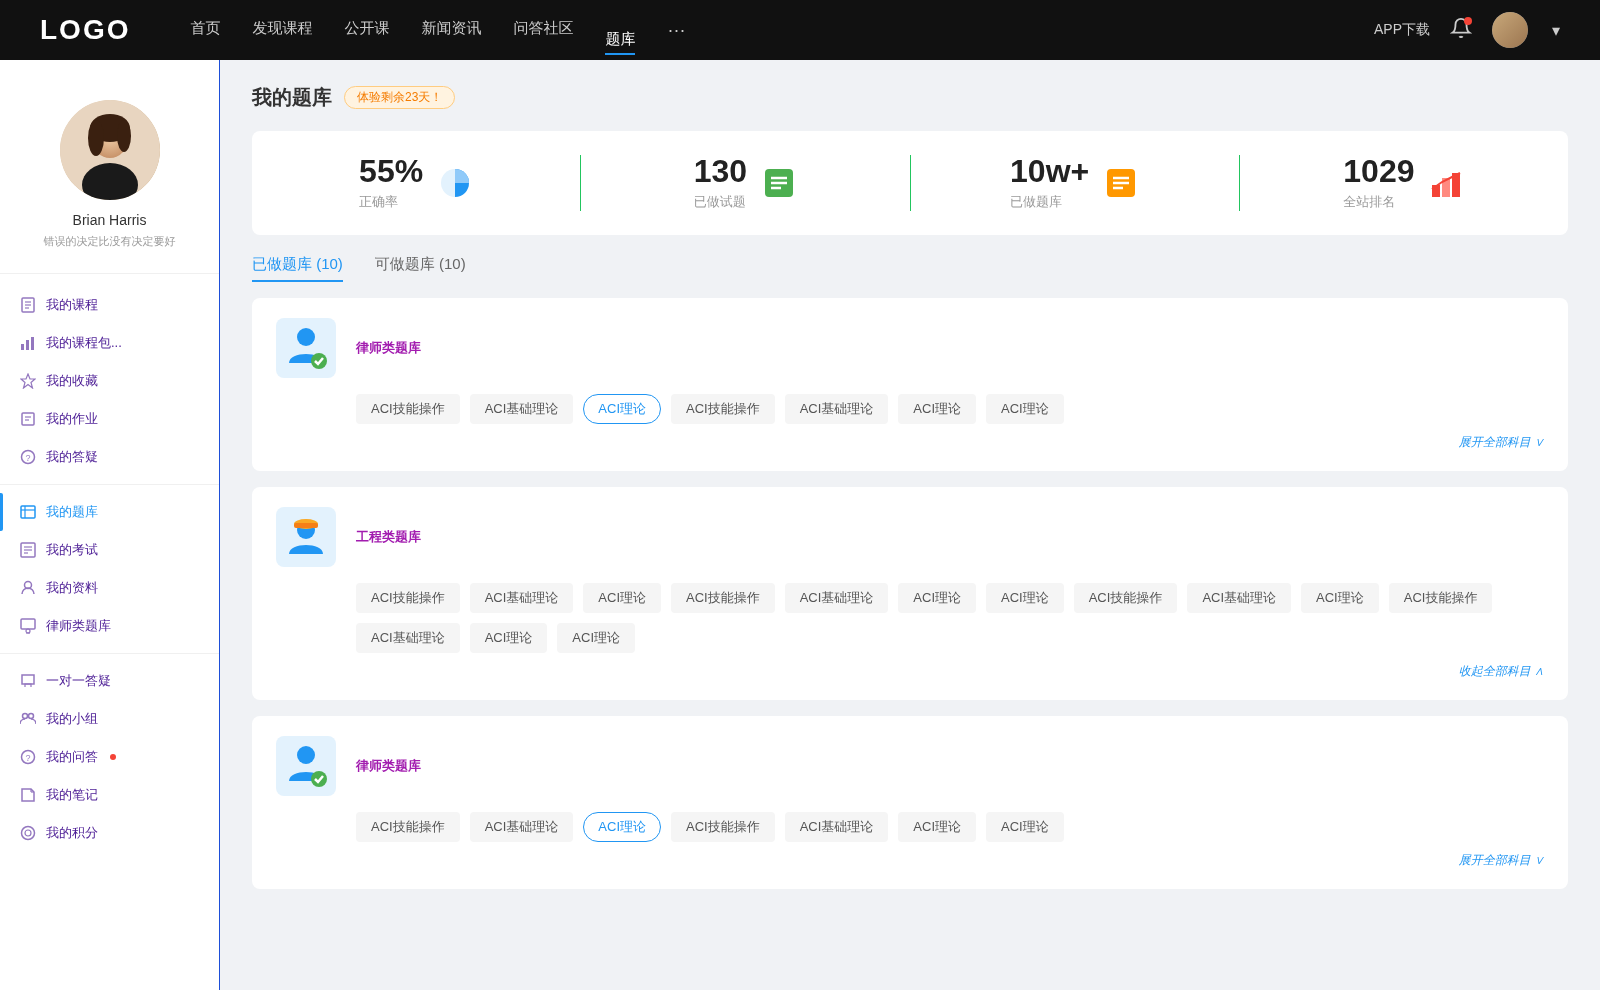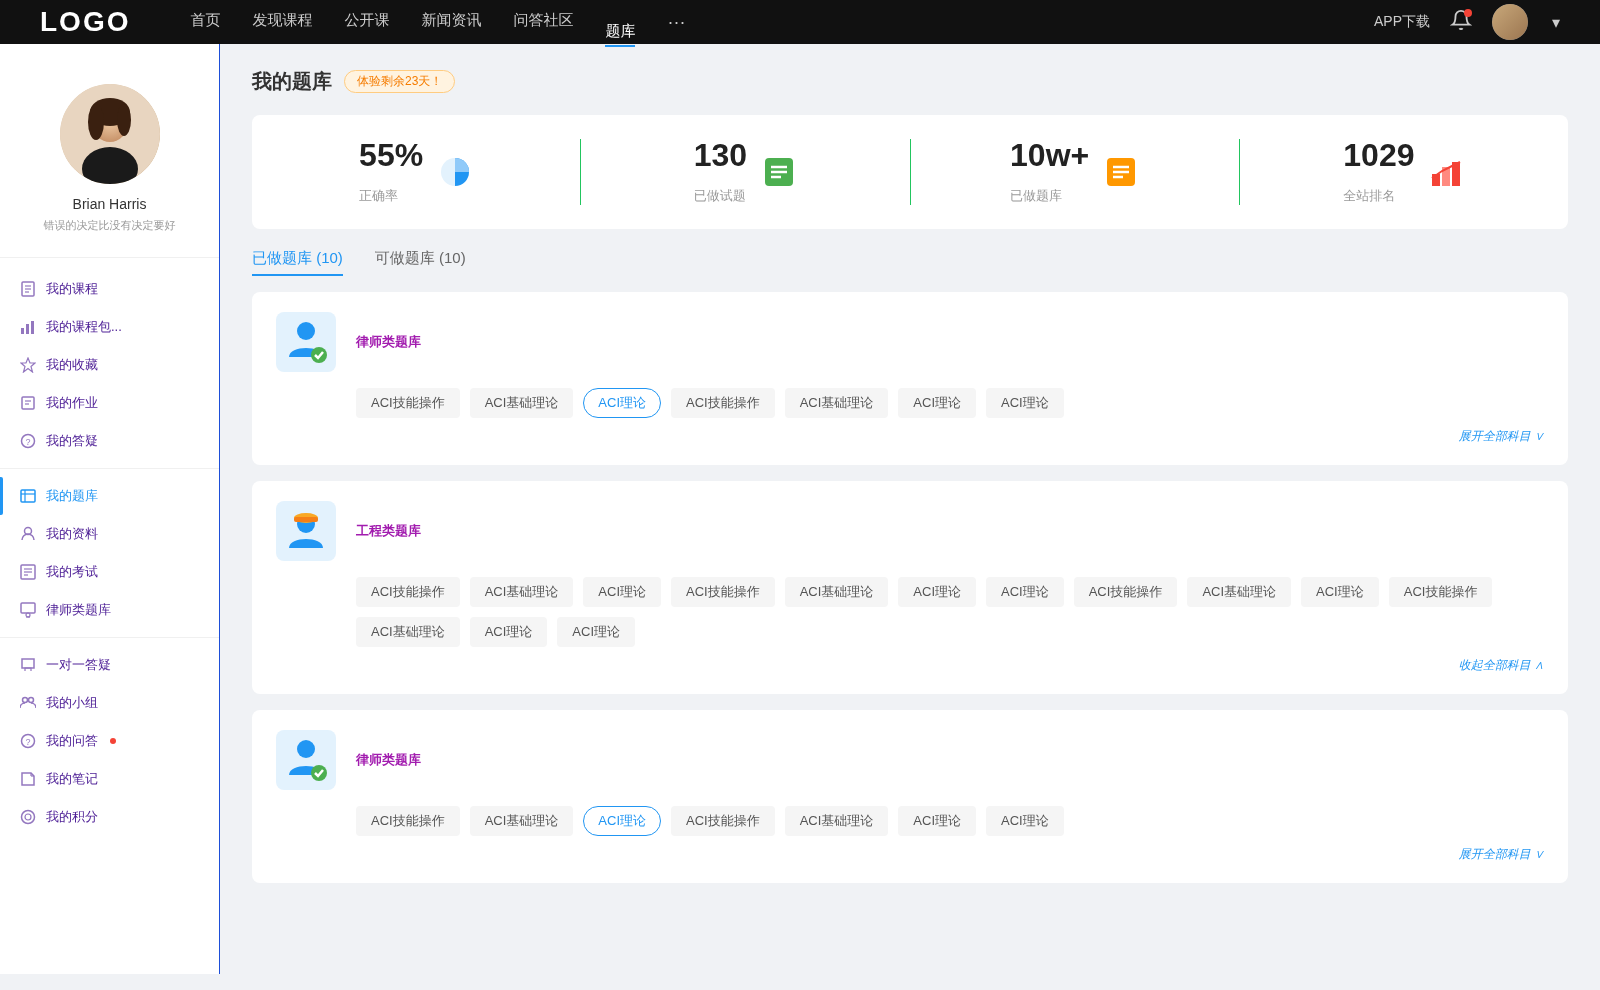--- a/index.html
+++ b/index.html
@@ -1,21 +1,21 @@
 <!DOCTYPE html>
 <html><head>
   <meta charset="utf-8">
   <style>
     * { box-sizing: border-box; margin: 0; padding: 0; }
     body { font-family: -apple-system, BlinkMacSystemFont, 'PingFang SC', 'Microsoft YaHei', sans-serif; background: #f0f2f5; color: #333; }
 
     
     .navbar {
       background: #111;
-      height: 44px;
+      height: 60px;
       display: flex;
       align-items: center;
       padding: 0 40px;
       position: relative;
     }
     .nav-logo {
       color: #fff;
       font-size: 28px;
       font-weight: bold;
       letter-spacing: 2px;
@@ -216,21 +216,21 @@
     .stat-text {}
     .stat-value {
       font-size: 32px;
       font-weight: 700;
       color: #222;
       line-height: 1;
     }
     .stat-label {
       font-size: 13px;
       color: #999;
-      margin-top: 16px;
+      margin-top: 6px;
     }
     .stat-icon {
       width: 36px;
       height: 36px;
       border-radius: 50%;
       display: flex;
       align-items: center;
       justify-content: center;
     }
 
@@ -420,34 +420,34 @@
         <svg class="sidebar-icon" viewBox="0 0 16 16">
             <rect x="1" y="2" width="14" height="12" rx="1" fill="none" stroke="#2196f3" stroke-width="1.5"></rect>
             <line x1="1" y1="6" x2="15" y2="6" stroke="#2196f3" stroke-width="1.2"></line>
             <line x1="5" y1="2" x2="5" y2="14" stroke="#2196f3" stroke-width="1.2"></line>
           </svg>
         <span>我的题库</span>
       </div>
 
       <div class="sidebar-item">
         <svg class="sidebar-icon" viewBox="0 0 16 16">
-            <circle cx="8" cy="5" r="3.5" fill="none" stroke="currentColor" stroke-width="1.5"></circle>
-            <path d="M2 14c0-3.3 2.7-6 6-6s6 2.7 6 6" fill="none" stroke="currentColor" stroke-width="1.5"></path>
-          </svg>
-        <span>我的资料</span>
-      </div>
-
-      <div class="sidebar-item">
-        <svg class="sidebar-icon" viewBox="0 0 16 16">
             <rect x="1" y="1" width="14" height="14" rx="1" fill="none" stroke="currentColor" stroke-width="1.5"></rect>
             <line x1="4" y1="5" x2="12" y2="5" stroke="currentColor" stroke-width="1.2"></line>
             <line x1="4" y1="8" x2="12" y2="8" stroke="currentColor" stroke-width="1.2"></line>
             <line x1="4" y1="11" x2="8" y2="11" stroke="currentColor" stroke-width="1.2"></line>
           </svg>
         <span>我的考试</span>
+      </div>
+
+      <div class="sidebar-item">
+        <svg class="sidebar-icon" viewBox="0 0 16 16">
+            <circle cx="8" cy="5" r="3.5" fill="none" stroke="currentColor" stroke-width="1.5"></circle>
+            <path d="M2 14c0-3.3 2.7-6 6-6s6 2.7 6 6" fill="none" stroke="currentColor" stroke-width="1.5"></path>
+          </svg>
+        <span>我的资料</span>
       </div>
 
       <div class="sidebar-item">
         <svg class="sidebar-icon" viewBox="0 0 16 16">
             <rect x="1" y="1" width="14" height="10" rx="1" fill="none" stroke="currentColor" stroke-width="1.5"></rect>
             <circle cx="8" cy="13" r="2" fill="none" stroke="currentColor" stroke-width="1.2"></circle>
             <line x1="6" y1="15" x2="10" y2="15" stroke="currentColor" stroke-width="1.2"></line>
           </svg>
         <span>律师类题库</span>
       </div>

